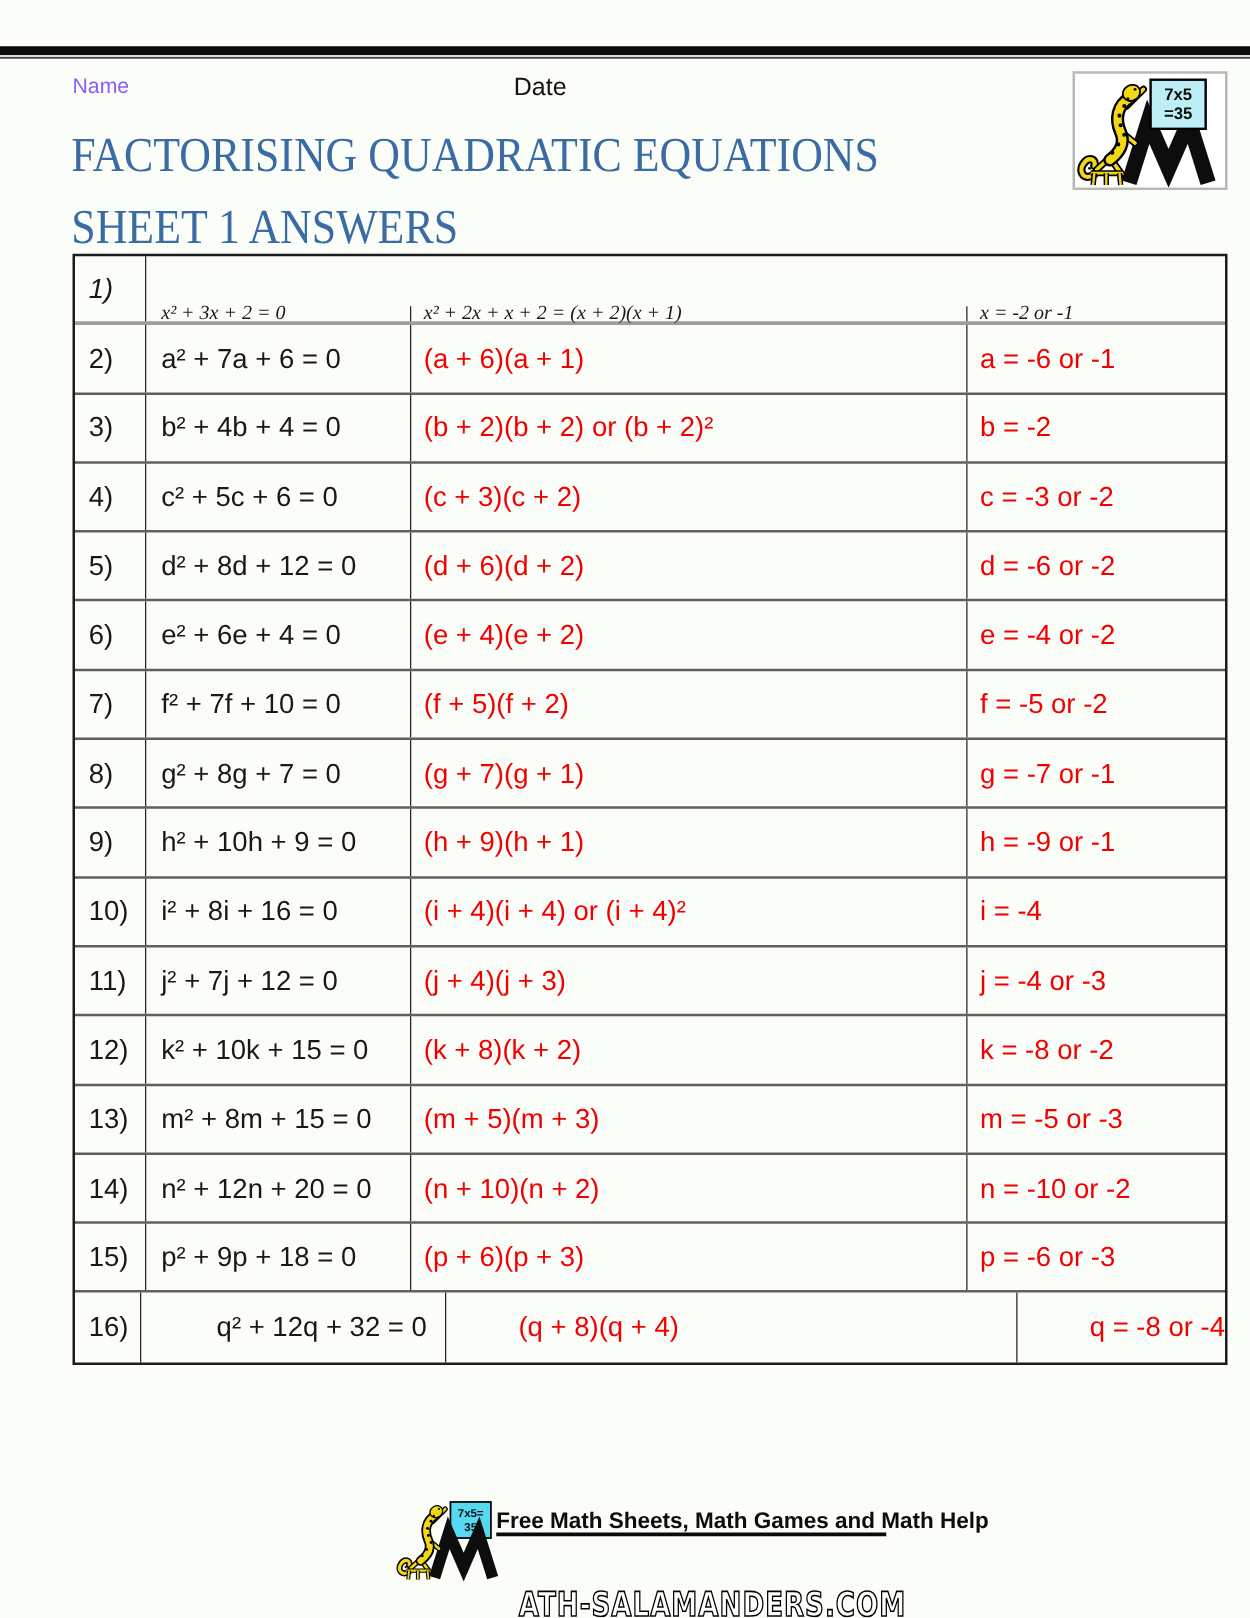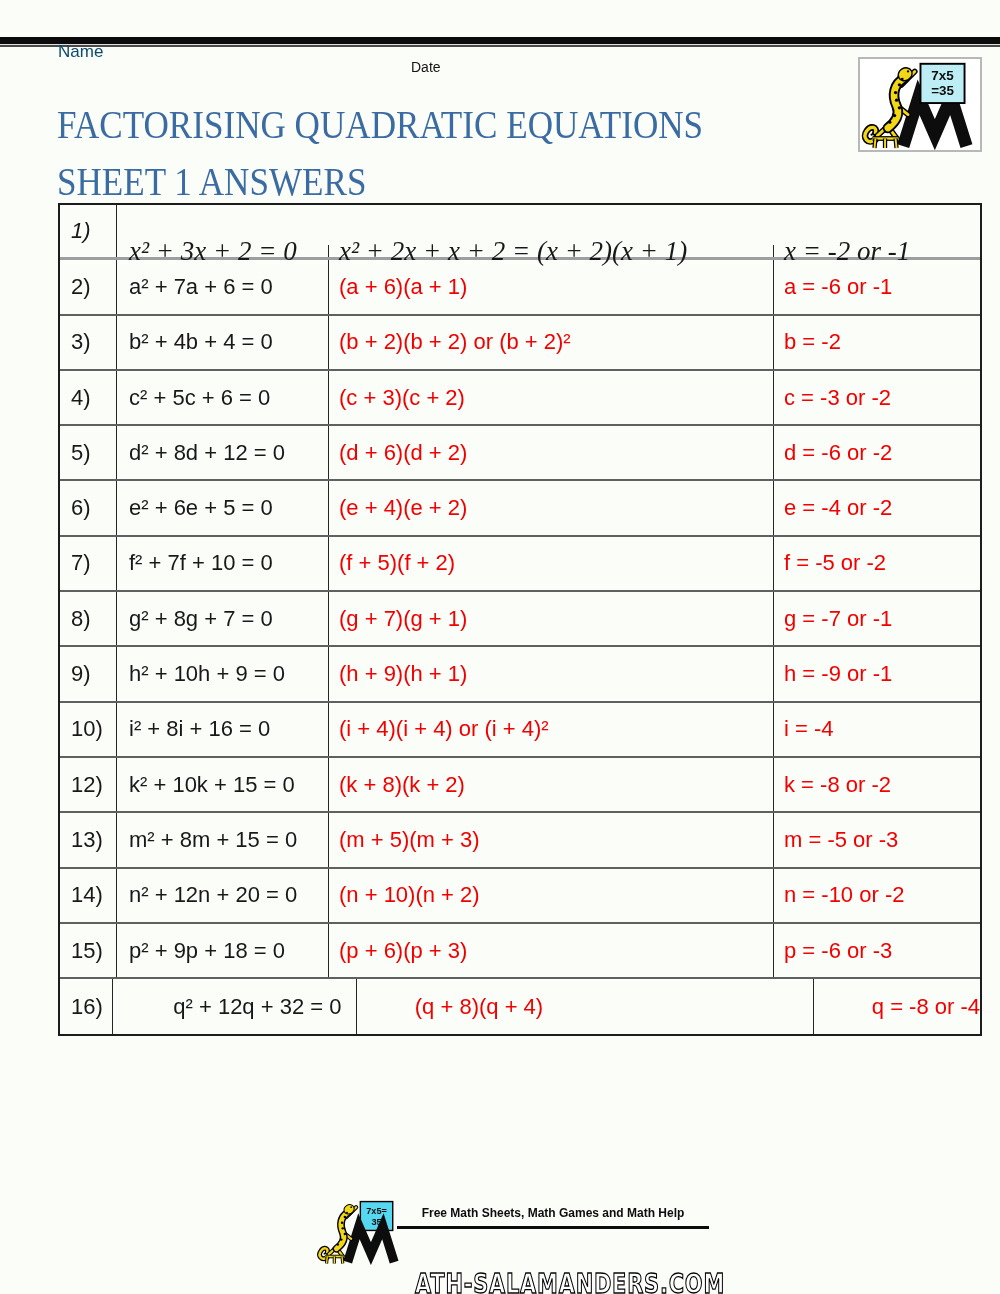--- a/index.html
+++ b/index.html
@@ -6,22 +6,22 @@
   body {
     width:1000px; height:1294px;
     background:#fbfdf9;
     font-family:"Liberation Sans",sans-serif;
     position:relative; overflow:hidden;
   }
   .top-rule {
     position:absolute; left:0; top:37px; width:1000px; height:10px;
     background:linear-gradient(to bottom,#0b0b0b 0,#0b0b0b 7px,#dedede 7px,#dedede 8.5px,#4a4a4a 8.5px,#4a4a4a 10px);
   }
-  .name-label { position:absolute; left:58px;  top:42px; font-size:17px; color:#0c4a6e; }
-  .date-label { position:absolute; left:411px; top:59px; font-size:14px; color:#141414; }
+  .name-label { position:absolute; left:58px;  top:59px; font-size:17px; color:#8b5cf6; }
+  .date-label { position:absolute; left:411px; top:59px; font-size:20px; color:#141414; }
 
   .logo-box {
     position:absolute; left:858px; top:57px; width:120px; height:91px;
     background:#ffffff; border:2px solid #b8b8b8;
   }
   .logo-box svg { width:100%; height:100%; display:block; }
 
   .title {
     position:absolute; left:57px; top:96px; margin:0;
     font-family:"Liberation Serif",serif; font-weight:normal;
@@ -36,27 +36,27 @@
   .tr { display:flex; height:55.3px; box-sizing:border-box; border-bottom:2px solid #606060; }
   .tr:first-child { border-bottom:3px solid #9e9e9e; }
   .tr:last-child  { border-bottom:none;gap:48px; }
   .td { display:flex; align-items:center; box-sizing:border-box; font-size:22px; color:#181818; white-space:nowrap; }
   .td.num { width:57px;  border-right:1.5px solid #262626; padding-left:11px; }
   .td.eq  { width:212px; border-right:1.5px solid #262626; padding-left:12px; }
   .td.fac { width:445px; border-right:1.5px solid #262626; padding-left:10px; }
   .td.ans { flex:1; padding-left:10px; }
   .tr:not(.example) .fac, .tr:not(.example) .ans { color:var(--red,#f20000); }
   .tr.example { font-style:italic; }
-  .tr.example .eq, .tr.example .fac, .tr.example .ans { font-family:"Liberation Serif",serif; font-size:27px;margin-top:40px; }
+  .tr.example .eq, .tr.example .fac, .tr.example .ans { font-family:"Liberation Serif",serif; font-size:16px;margin-top:40px; }
 
   .footer-logo { position:absolute; left:316px; top:1198px; width:88px; height:67px;text-align:right; }
   .footer-logo svg { width:100%; height:100%; display:block; }
   .footer-tagline {
     position:absolute; left:397px; top:1206px; width:312px; text-align:center;
-    font-size:12px; font-weight:bold; color:#0d0d0d; white-space:nowrap;
+    font-size:18px; font-weight:bold; color:#0d0d0d; white-space:nowrap;
   }
   .footer-rule { position:absolute; left:397px; top:1226px; width:312px; height:3px; background:#0b0b0b; }
   .footer-brand { position:absolute; left:412px; top:1230px; width:316px; height:34px;margin-top:36px; }
   .footer-brand svg { width:100%; height:100%; display:block; }
 
   .board-text { font-family:"Liberation Sans",sans-serif; font-weight:bold; fill:#0d0d0d; }
 </style>
 </head>
 <body>
 
@@ -147,21 +147,21 @@
     <div class="td ans">c = -3 or -2</div>
   </div>
         <div class="tr">
     <div class="td num">5)</div>
     <div class="td eq">d² + 8d + 12 = 0</div>
     <div class="td fac">(d + 6)(d + 2)</div>
     <div class="td ans">d = -6 or -2</div>
   </div>
         <div class="tr">
     <div class="td num">6)</div>
-    <div class="td eq">e² + 6e + 5 = 0</div>
+    <div class="td eq">e² + 6e + 4 = 0</div>
     <div class="td fac">(e + 4)(e + 2)</div>
     <div class="td ans">e = -4 or -2</div>
   </div>
         <div class="tr">
     <div class="td num">7)</div>
     <div class="td eq">f² + 7f + 10 = 0</div>
     <div class="td fac">(f + 5)(f + 2)</div>
     <div class="td ans">f = -5 or -2</div>
   </div>
         <div class="tr">
@@ -174,20 +174,26 @@
     <div class="td num">9)</div>
     <div class="td eq">h² + 10h + 9 = 0</div>
     <div class="td fac">(h + 9)(h + 1)</div>
     <div class="td ans">h = -9 or -1</div>
   </div>
         <div class="tr">
     <div class="td num">10)</div>
     <div class="td eq">i² + 8i + 16 = 0</div>
     <div class="td fac">(i + 4)(i + 4) or (i + 4)²</div>
     <div class="td ans">i = -4</div>
+  </div>
+        <div class="tr">
+    <div class="td num">11)</div>
+    <div class="td eq">j² + 7j + 12 = 0</div>
+    <div class="td fac">(j + 4)(j + 3)</div>
+    <div class="td ans">j = -4 or -3</div>
   </div>
         <div class="tr">
     <div class="td num">12)</div>
     <div class="td eq">k² + 10k + 15 = 0</div>
     <div class="td fac">(k + 8)(k + 2)</div>
     <div class="td ans">k = -8 or -2</div>
   </div>
         <div class="tr">
     <div class="td num">13)</div>
     <div class="td eq">m² + 8m + 15 = 0</div>

